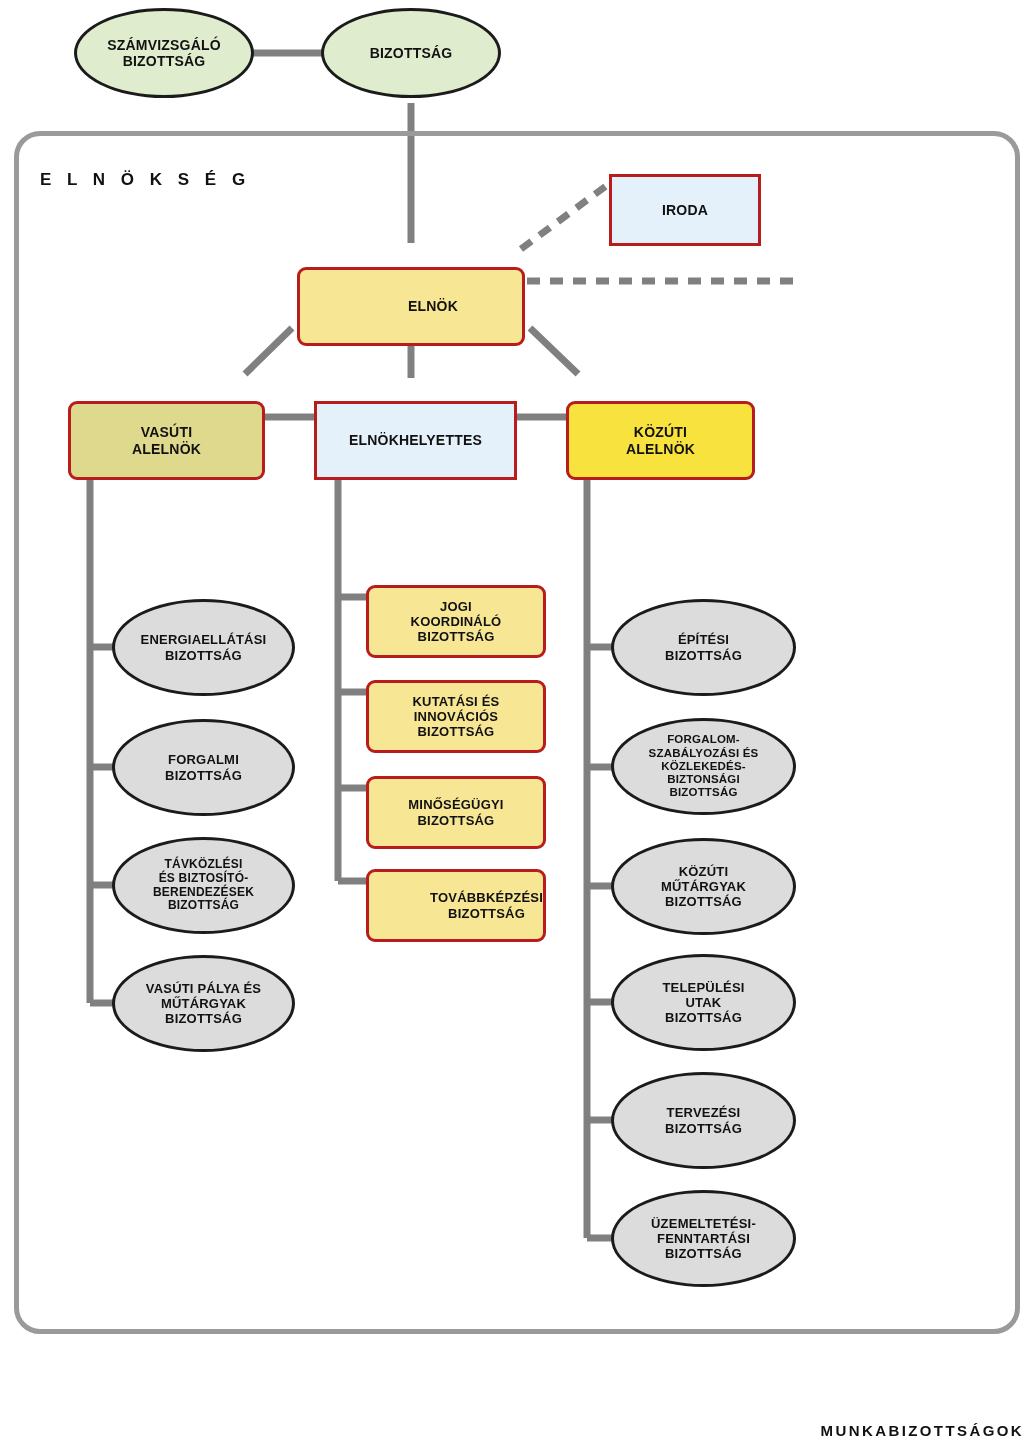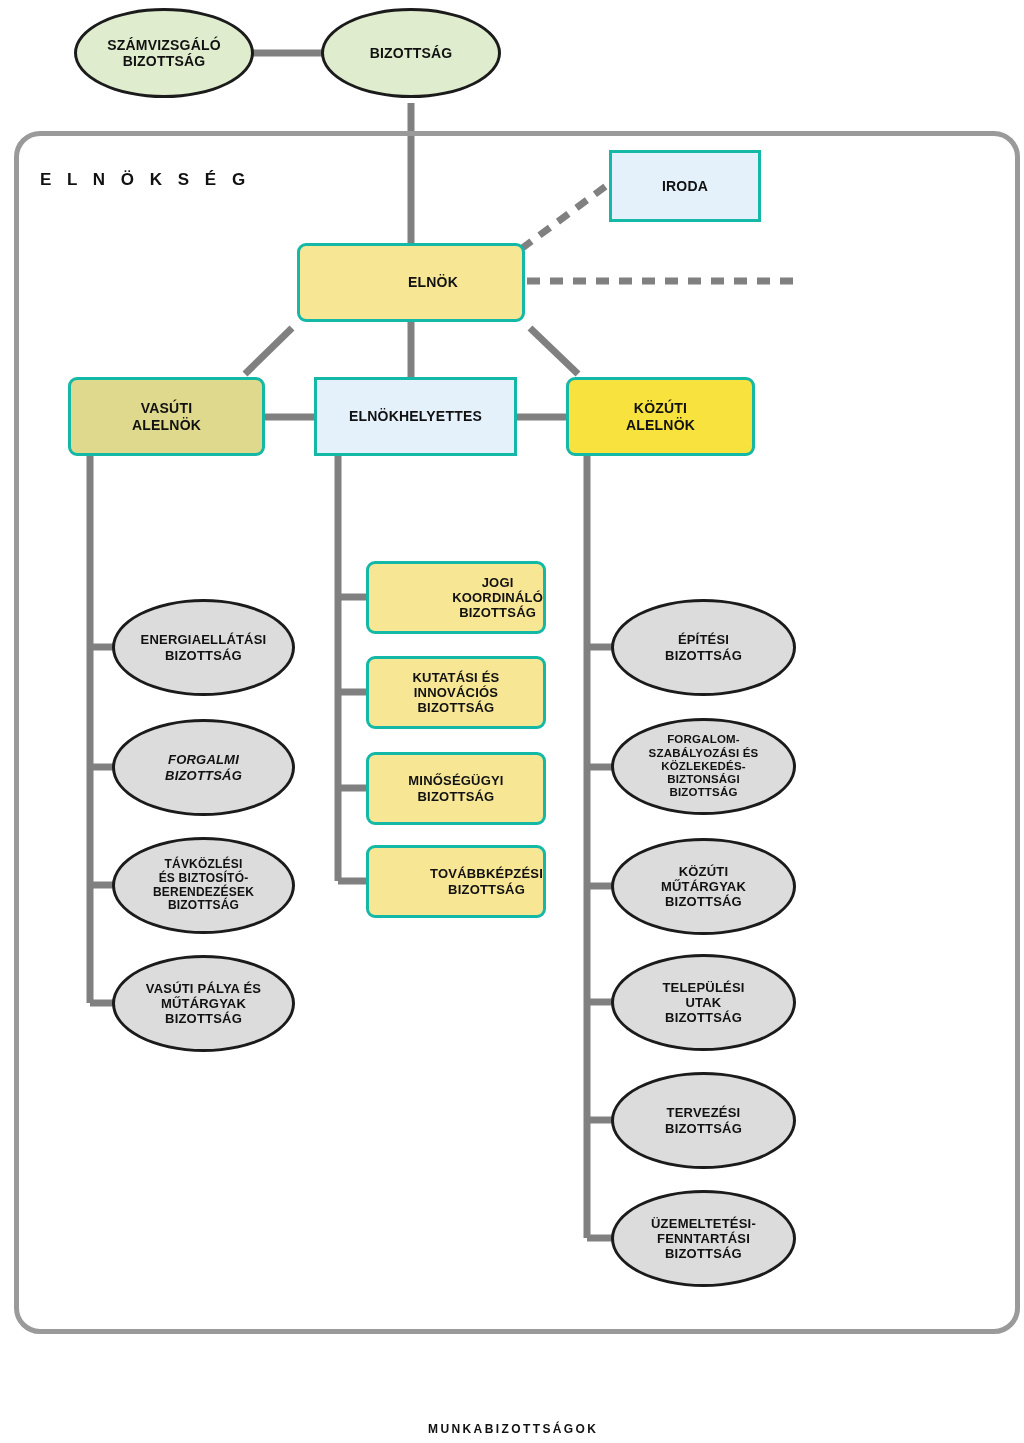--- a/index.html
+++ b/index.html
@@ -12,40 +12,40 @@
   .node{position:absolute;box-sizing:border-box;display:flex;align-items:center;
         justify-content:center;text-align:center;line-height:1.16;font-weight:bold;
         letter-spacing:.2px;z-index:3;}
 
   
   .ell{border:3px solid #1b1b1b;border-radius:50%;background:#dcdcdc;}
   .ell.green{background:#dfeccd;}
   .ell.blue{background:#e4f0fa;}
 
   
-  .rect{border:3px solid #14b8a6;background:#e4f0fa;}
+  .rect{border:3px solid #b91c1c;background:#e4f0fa;margin-top:24px;}
   .rect.sharp{border-radius:0;}
   .rect.round{border-radius:9px;}
 
   .fz13{font-size:13px;}
   .fz14{font-size:14px;}
   .fz12{font-size:12px;}
   .fz11{font-size:11.5px;}
 
   
   #frame{position:absolute;left:14px;top:131px;width:996px;height:1193px;
          border:5px solid #9a9a9a;border-radius:26px;background:transparent;z-index:1;}
   #frame-label{position:absolute;left:40px;top:170px;font-size:17px;font-weight:bold;
                letter-spacing:5.5px;z-index:4;}
 
   
   #footer-main{position:absolute;left:0;top:1376px;width:1024px;text-align:center;
                font-size:31px;font-weight:bold;letter-spacing:19px;text-indent:19px;}
-  #footer-sub{position:absolute;left:0;top:1422px;width:1024px;text-align:center;
-              font-size:12px;font-weight:bold;letter-spacing:2.4px;text-indent:2.4px;}
+  #footer-sub{position:absolute;left:0;top:1422px;width:1024px;text-align:right;
+              font-size:15px;font-weight:bold;letter-spacing:2.4px;text-indent:2.4px;}
 </style>
 </head>
 <body>
 
 <div id="stage">
 
   <svg id="wires" viewBox="0 0 1024 1443" xmlns="http://www.w3.org/2000/svg">
     <g stroke="#808080" stroke-width="7" fill="none" stroke-linecap="butt">
 
       <line x1="253" y1="53" x2="328" y2="53"></line>
@@ -123,31 +123,31 @@
     <span>ELNÖKHELYETTES</span>
   </div>
 
   <div class="node rect round fz14" style="left:566px;top:377px;width:189px;height:79px;background:#f8e23e;">
     <span>KÖZÚTI<br>ALELNÖK</span>
   </div>
 
   <div class="node ell fz13" style="left:112px;top:599px;width:183px;height:97px;">
     <span>ENERGIAELLÁTÁSI<br>BIZOTTSÁG</span>
   </div>
-  <div class="node ell fz13" style="left:112px;top:719px;width:183px;height:97px;font-style:italic;">
+  <div class="node ell fz13" style="left:112px;top:719px;width:183px;height:97px;">
     <span>FORGALMI<br>BIZOTTSÁG</span>
   </div>
   <div class="node ell fz12" style="left:112px;top:837px;width:183px;height:97px;">
     <span>TÁVKÖZLÉSI<br>ÉS BIZTOSÍTÓ-<br>BERENDEZÉSEK<br>BIZOTTSÁG</span>
   </div>
   <div class="node ell fz13" style="left:112px;top:955px;width:183px;height:97px;">
     <span>VASÚTI PÁLYA ÉS<br>MŰTÁRGYAK<br>BIZOTTSÁG</span>
   </div>
 
-  <div class="node rect round fz13" style="left:366px;top:561px;width:180px;height:73px;background:#f7e693;justify-content:flex-end;">
+  <div class="node rect round fz13" style="left:366px;top:561px;width:180px;height:73px;background:#f7e693;">
     <span>JOGI<br>KOORDINÁLÓ<br>BIZOTTSÁG</span>
   </div>
   <div class="node rect round fz13" style="left:366px;top:656px;width:180px;height:73px;background:#f7e693;">
     <span>KUTATÁSI ÉS<br>INNOVÁCIÓS<br>BIZOTTSÁG</span>
   </div>
   <div class="node rect round fz13" style="left:366px;top:752px;width:180px;height:73px;background:#f7e693;">
     <span>MINŐSÉGÜGYI<br>BIZOTTSÁG</span>
   </div>
   <div class="node rect round fz13" style="left:366px;top:845px;width:180px;height:73px;background:#f7e693;justify-content:flex-end;">
     <span>TOVÁBBKÉPZÉSI<br>BIZOTTSÁG</span>

